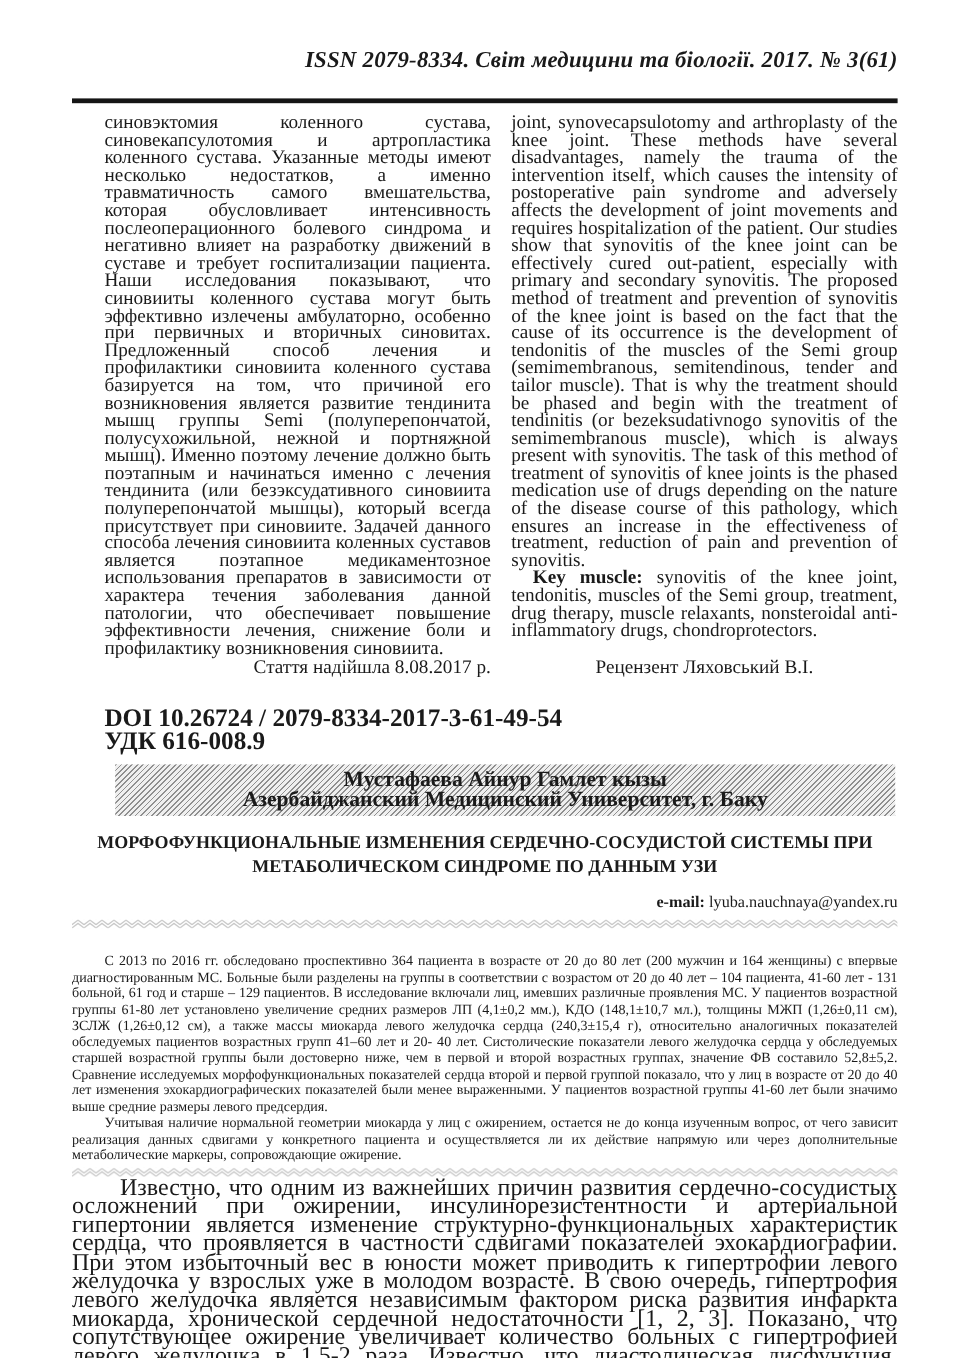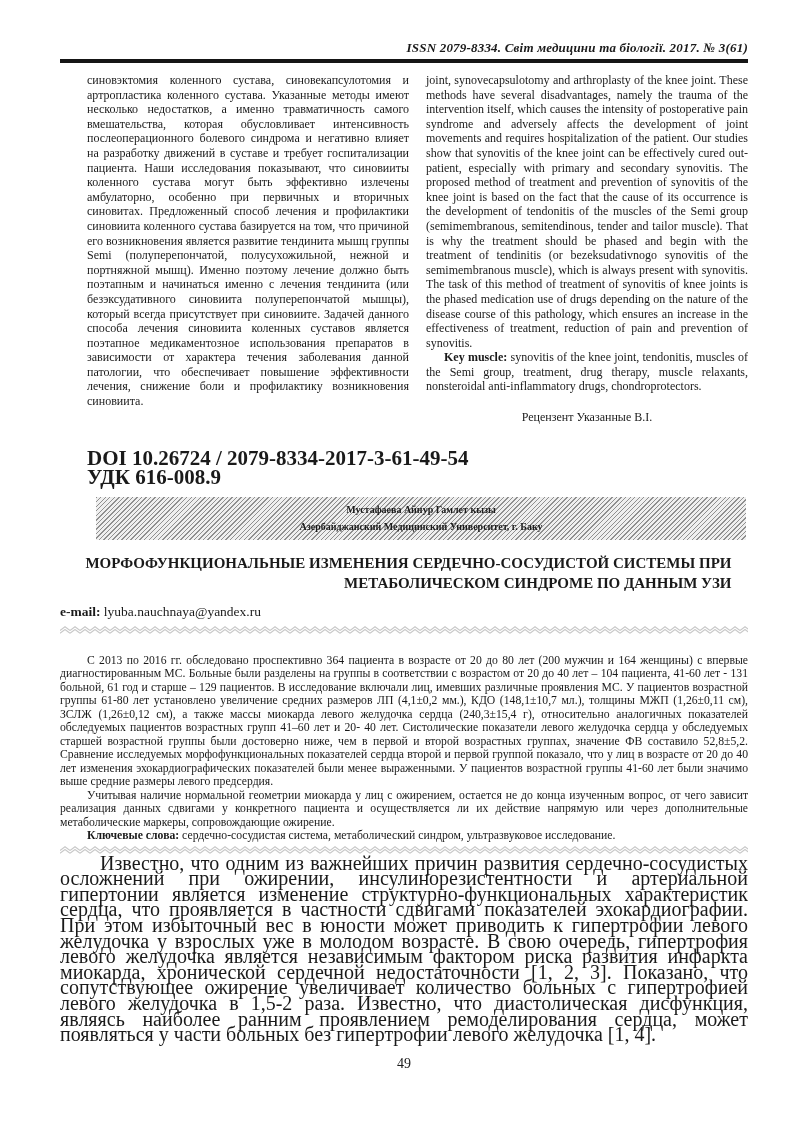--- a/index.html
+++ b/index.html
@@ -11,38 +11,38 @@
     margin: 0 auto;
     background: #ffffff;
     color: #1a1a1a;
     font-family: "Liberation Serif", "DejaVu Serif", serif;
     padding: 40px 52px 0 60px;
     overflow: hidden;
   }
   
   .issn-line {
     text-align: right;
-    font-size: 13px;
+    font-size: 19px;
     font-weight: bold;
     font-style: italic;
     letter-spacing: .2px;
-    margin-bottom: 3px;
+    margin-bottom: 20px;
   }
   .header-rule {
     height: 3px;
     border-top: 3px solid #151515;
     border-bottom: 1px solid #151515;
     margin-bottom: 10px;
   }
   
   .columns {
     display: flex;
     gap: 17px;
     margin-left: 27px;
-    font-size: 12px;
+    font-size: 16px;
     line-height: 14.6px;
     text-align: justify;
   }
   .col { flex: 1 1 0; }
   .col p { margin: 0; }
   .col p.kw { text-indent: 18px; }
   .received { text-align: right; margin-top: 2px; }
   .reviewer { text-align: center; margin-top: 16px; }
   
   .doi-block {
@@ -50,38 +50,38 @@
     font-weight: bold;
     font-size: 21px;
     line-height: 19px;
   }
   
   .authors-banner {
     margin: 10px 2px 0 36px;
     padding: 4px 6px 5px;
     text-align: center;
     font-weight: bold;
-    font-size: 10px;
+    font-size: 18px;
     line-height: 17px;
     background: repeating-linear-gradient(135deg,
       #8f8f8f 0px, #8f8f8f 1px,
       #efefef 1px, #efefef 3.2px);
   }
   
   .article-title {
     margin: 13px auto 0;
     max-width: 655px;
-    text-align: right;
+    text-align: center;
     font-weight: bold;
     font-size: 15px;
     line-height: 20px;
   }
   
   .email-line {
-    text-align: left;
+    text-align: right;
     font-size: 13.5px;
     margin-top: 11px;
   }
   .email-line b { font-weight: bold; }
   
   .zigzag { display: block; width: 100%; height: 8px; margin-top: 6px; }
   .zigzag.bottom { margin-top: 3px; margin-bottom: 2px; }
   
   .abstract {
     margin-top: 20px;
@@ -105,25 +105,26 @@
 <div class="page">
 
   <div>
     <div class="issn-line">ISSN 2079-8334. Світ медицини та біології. 2017. № 3(61)</div>
     <div class="header-rule"></div>
   </div>
 
   <div class="columns">
     <div class="col">
       <p>синовэктомия коленного сустава, синовекапсулотомия и артропластика коленного сустава. Указанные методы имеют несколько недостатков, а именно травматичность самого вмешательства, которая обусловливает интенсивность послеоперационного болевого синдрома и негативно влияет на разработку движений в суставе и требует госпитализации пациента. Наши исследования показывают, что синовииты коленного сустава могут быть эффективно излечены амбулаторно, особенно при первичных и вторичных синовитах. Предложенный способ лечения и профилактики синовиита коленного сустава базируется на том, что причиной его возникновения является развитие тендинита мышц группы Semi (полуперепончатой, полусухожильной, нежной и портняжной мышц). Именно поэтому лечение должно быть поэтапным и начинаться именно с лечения тендинита (или безэксудативного синовиита полуперепончатой мышцы), который всегда присутствует при синовиите. Задачей данного способа лечения синовиита коленных суставов является поэтапное медикаментозное использования препаратов в зависимости от характера течения заболевания данной патологии, что обеспечивает повышение эффективности лечения, снижение боли и профилактику возникновения синовиита.</p>
+      <div class="received">Стаття надійшла 8.08.2017 р.</div>
     </div>
     <div class="col">
       <p>joint, synovecapsulotomy and arthroplasty of the knee joint. These methods have several disadvantages, namely the trauma of the intervention itself, which causes the intensity of postoperative pain syndrome and adversely affects the development of joint movements and requires hospitalization of the patient. Our studies show that synovitis of the knee joint can be effectively cured out-patient, especially with primary and secondary synovitis. The proposed method of treatment and prevention of synovitis of the knee joint is based on the fact that the cause of its occurrence is the development of tendonitis of the muscles of the Semi group (semimembranous, semitendinous, tender and tailor muscle). That is why the treatment should be phased and begin with the treatment of tendinitis (or bezeksudativnogo synovitis of the semimembranous muscle), which is always present with synovitis. The task of this method of treatment of synovitis of knee joints is the phased medication use of drugs depending on the nature of the disease course of this pathology, which ensures an increase in the effectiveness of treatment, reduction of pain and prevention of synovitis.</p>
       <p class="kw"><b>Key muscle:</b><span> synovitis of the knee joint, tendonitis, muscles of the Semi group, treatment, drug therapy, muscle relaxants, nonsteroidal anti-inflammatory drugs, chondroprotectors.</span></p>
-      <div class="reviewer">Рецензент Указанные В.І.</div>
+      <div class="reviewer">Рецензент Ляховський В.І.</div>
     </div>
   </div>
 
   <div class="doi-block">
     <div>DOI 10.26724 / 2079-8334-2017-3-61-49-54</div>
     <div>УДК 616-008.9</div>
   </div>
 
   <div class="authors-banner">
     <div>Мустафаева Айнур Гамлет кызы</div>
@@ -140,21 +141,20 @@
         <path d="M0 4.5 L5 0.8 L10 4.5" stroke="#c8c8c8" fill="none" stroke-width="1.1"></path>
         <path d="M0 7.2 L5 3.5 L10 7.2" stroke="#c8c8c8" fill="none" stroke-width="1.1"></path>
       </pattern>
     </defs>
     <rect width="100%" height="8" fill="url(#zzA)"></rect>
   </svg>
 
   <div class="abstract">
     <p>С 2013 по 2016 гг. обследовано проспективно 364 пациента в возрасте от 20 до 80 лет (200 мужчин и 164 женщины) с впервые диагностированным МС. Больные были разделены на группы в соответствии с возрастом от 20 до 40 лет – 104 пациента, 41-60 лет - 131 больной, 61 год и старше – 129 пациентов. В исследование включали лиц, имевших различные проявления МС. У пациентов возрастной группы 61-80 лет установлено увеличение средних размеров ЛП (4,1±0,2 мм.), КДО (148,1±10,7 мл.), толщины МЖП (1,26±0,11 см), ЗСЛЖ (1,26±0,12 см), а также массы миокарда левого желудочка сердца (240,3±15,4 г), относительно аналогичных показателей обследуемых пациентов возрастных групп 41–60 лет и 20- 40 лет. Систолические показатели левого желудочка сердца у обследуемых старшей возрастной группы были достоверно ниже, чем в первой и второй возрастных группах, значение ФВ составило 52,8±5,2. Сравнение исследуемых морфофункциональных показателей сердца второй и первой группой показало, что у лиц в возрасте от 20 до 40 лет изменения эхокардиографических показателей были менее выраженными. У пациентов возрастной группы 41-60 лет были значимо выше средние размеры левого предсердия.</p>
     <p>Учитывая наличие нормальной геометрии миокарда у лиц с ожирением, остается не до конца изученным вопрос, от чего зависит реализация данных сдвигами у конкретного пациента и осуществляется ли их действие напрямую или через дополнительные метаболические маркеры, сопровождающие ожирение.</p>
-    <p><b>Ключевые слова:</b><span> сердечно-сосудистая система, метаболический синдром, ультразвуковое исследование.</span></p>
   </div>
 
   <svg class="zigzag bottom" xmlns="http://www.w3.org/2000/svg">
     <defs>
       <pattern id="zzB" width="10" height="8" patternUnits="userSpaceOnUse">
         <path d="M0 4.5 L5 0.8 L10 4.5" stroke="#c8c8c8" fill="none" stroke-width="1.1"></path>
         <path d="M0 7.2 L5 3.5 L10 7.2" stroke="#c8c8c8" fill="none" stroke-width="1.1"></path>
       </pattern>
     </defs>
     <rect width="100%" height="8" fill="url(#zzB)"></rect>

